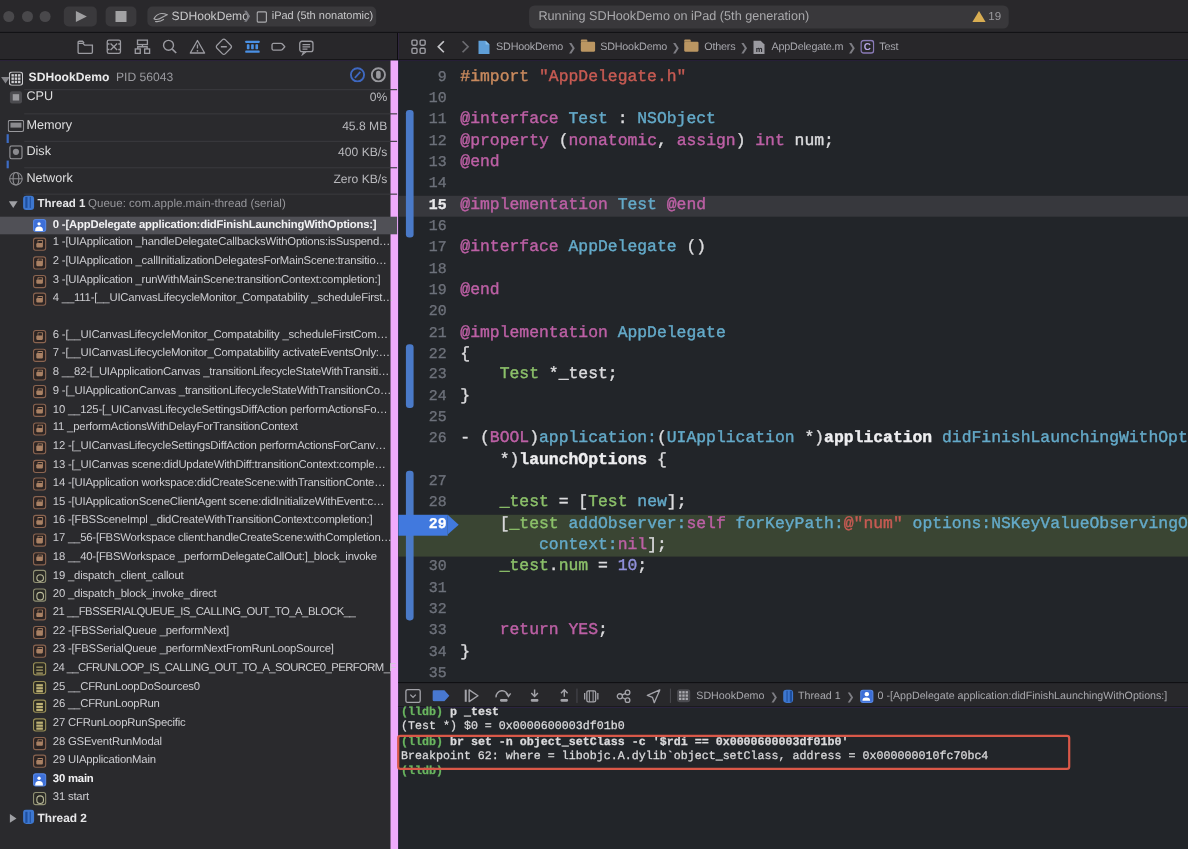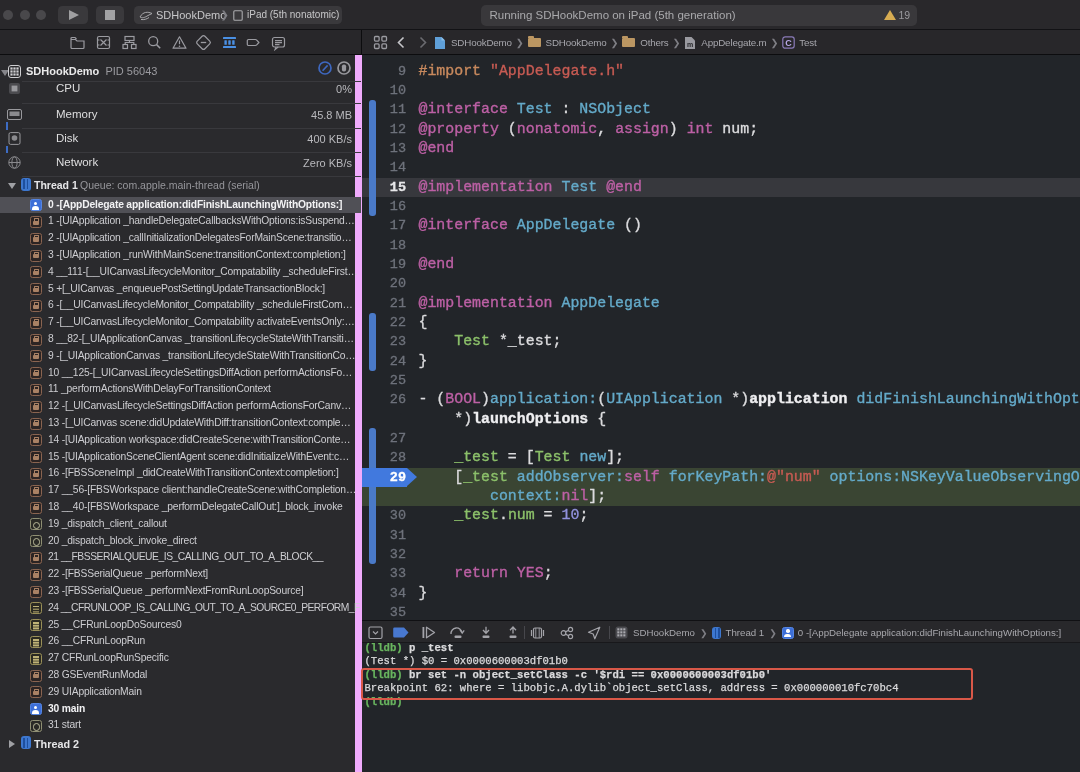--- a/index.html
+++ b/index.html
@@ -20,21 +20,21 @@
 .warntri{position:absolute;left:403px;top:5px;width:0;height:0;border-left:6px solid transparent;border-right:6px solid transparent;border-bottom:10.5px solid #d8ad52;}
 #statuspill .wnum{position:absolute;left:418px;top:0.5px;color:#9a9a9e;font-size:10.5px;}
 #navbar{left:0;top:30px;width:362px;height:25px;background:#28272a;border-bottom:1px solid #0c0c0e;border-right:1px solid #0c0c0e;}
 #jumpbar{left:362px;top:30px;width:718px;height:25px;background:#28272a;border-bottom:1px solid #0c0c0e;color:#a0a0a6;font-size:11px;}
 .navico{position:absolute;top:4px;}
 .folder12{position:absolute;top:8px;width:13px;height:9px;background:#bb9662;border-radius:1px;}
 .folder12:before{content:"";position:absolute;left:0;top:-2px;width:6px;height:2px;background:#bb9662;border-radius:1px 1px 0 0;}
 #sidebar{left:0;top:55px;width:362px;height:717px;background:#2a2a2d;border-right:7px solid #f0abfc;}
 .srow{position:absolute;left:0;width:361px;white-space:nowrap;overflow:hidden;}
 .sep{position:absolute;left:22px;width:339px;height:1px;background:#39393d;}
-.gaugelbl{color:#dededf;font-size:11.5px;margin-left:32px;}
+.gaugelbl{color:#dededf;font-size:11.5px;}
 .gaugeval{position:absolute;right:9px;color:#b9b9bd;font-size:11px;}
 .bluetick{position:absolute;left:5.5px;width:2.5px;background:#3d6cc4;}
 .fr{position:absolute;left:0;width:361px;height:16.8px;line-height:16.8px;font-size:10.3px;color:#cdcdd1;white-space:nowrap;overflow:hidden;letter-spacing:-0.18px;}
 .fr .ftxt{position:absolute;left:48px;top:0;}
 .fico{position:absolute;left:29.5px;top:2.5px;width:12px;height:12px;border-radius:2.5px;}
 .ico-case{background:#2c2423;border:1px solid #8a6450;}
 .ico-case:before{content:"";position:absolute;left:2px;top:3.8px;width:6.4px;height:4.2px;background:#a98164;border-radius:1px;}
 .ico-case:after{content:"";position:absolute;left:3.8px;top:1.6px;width:3px;height:2.6px;border:1px solid #a98164;border-bottom:none;border-radius:1px 1px 0 0;}
 .ico-gear{background:#2a2a26;border:1px solid #8f8f73;}
 .ico-gear:before{content:"";position:absolute;left:2.4px;top:2.4px;width:5.4px;height:5.4px;border:1.5px solid #b9b99a;border-radius:50%;}
@@ -270,24 +270,20 @@
         <span class="ftxt" style="">2 -[UIApplication _callInitializationDelegatesForMainScene:transitio…</span>
       </div>
 <div class="fr" style="top:192.0px;">
         <span class="fico ico-case"></span>
         <span class="ftxt" style="">3 -[UIApplication _runWithMainScene:transitionContext:completion:]</span>
       </div>
 <div class="fr" style="top:208.8px;">
         <span class="fico ico-case"></span>
         <span class="ftxt" style="">4 __111-[__UICanvasLifecycleMonitor_Compatability _scheduleFirst…</span>
       </div>
-<div class="fr" style="top:225.6px;">
-        <span class="fico ico-case"></span>
-        <span class="ftxt" style="">5 +[_UICanvas _enqueuePostSettingUpdateTransactionBlock:]</span>
-      </div>
 <div class="fr" style="top:242.4px;">
         <span class="fico ico-case"></span>
         <span class="ftxt" style="">6 -[__UICanvasLifecycleMonitor_Compatability _scheduleFirstCom…</span>
       </div>
 <div class="fr" style="top:259.2px;">
         <span class="fico ico-case"></span>
         <span class="ftxt" style="">7 -[__UICanvasLifecycleMonitor_Compatability activateEventsOnly:…</span>
       </div>
 <div class="fr" style="top:276.0px;">
         <span class="fico ico-case"></span>

